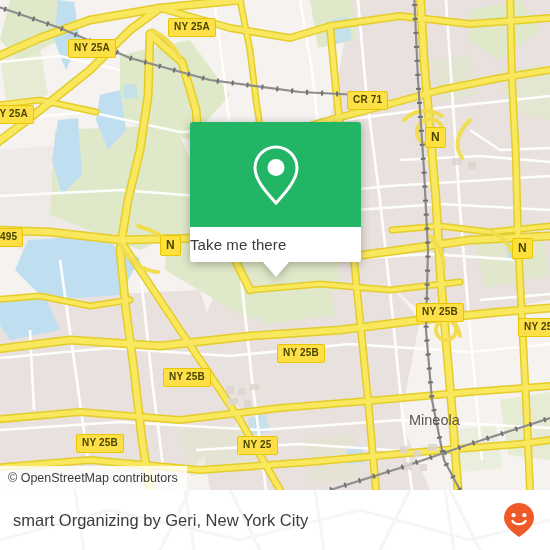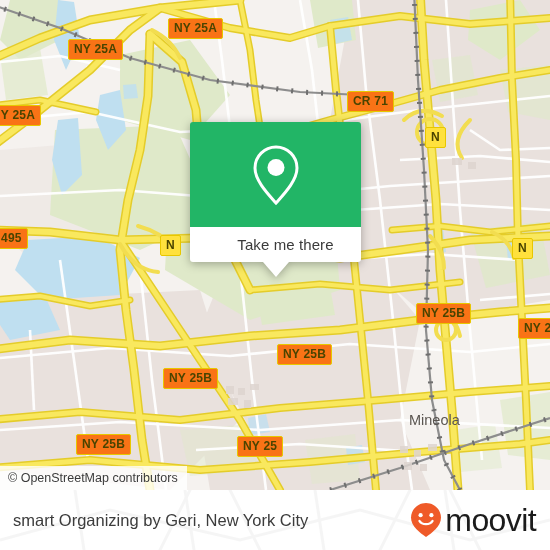--- a/index.html
+++ b/index.html
@@ -27,27 +27,27 @@
     width: 550px;
     height: 490px;
     overflow: hidden;
     background: #f4f1ed;
   }
   #map svg { display: block; }
 
   
   .shield {
     position: absolute;
-    background: #f97316;
+    background: #fde047;
     border: 1.5px solid #e8c700;
     border-radius: 2px;
     color: #4a4400;
     font-family: "Liberation Sans", sans-serif;
     font-weight: bold;
-    font-size: 12px;
+    font-size: 10px;
     letter-spacing: .2px;
     line-height: 1;
     padding: 3px 5px 4px 5px;
     white-space: nowrap;
     box-sizing: border-box;
   }
   .shield-n {
     position: absolute;
     background: #ffe13d;
     border: 1.5px solid #e8c700;
@@ -89,23 +89,22 @@
     justify-content: center;
     box-sizing: border-box;
   }
   #popup-bottom {
     width: 100%;
     height: 35px;
     background: #ffffff;
     border-radius: 0 0 3px 3px;
     display: flex;
     align-items: center;
-    justify-content: center;
+    justify-content: flex-start;
     box-sizing: border-box;
-    padding-left: 20px;
   }
   #popup-label {
     color: #3b3b3b;
     font-family: "Liberation Sans", sans-serif;
     font-size: 15px;
     letter-spacing: .1px;
   }
   #popup-tail {
     position: absolute;
     left: 50%;
@@ -392,17 +391,16 @@
       </g>
     </svg>
     <div id="footer-title">smart Organizing by Geri, New York City</div>
     <div id="brand">
       <svg width="34" height="36" viewBox="0 0 34 36">
         <path d="M17 1 C8.7 1 2 7.6 2 15.8 C2 24 11 31 17 35 C23 31 32 24 32 15.8 C32 7.6 25.3 1 17 1 Z" fill="#ef5a28"></path>
         <circle cx="11.6" cy="13.2" r="2.1" fill="#ffffff"></circle>
         <circle cx="22.4" cy="13.2" r="2.1" fill="#ffffff"></circle>
         <path d="M10.5 19 C13 23.2 21 23.2 23.5 19" fill="none" stroke="#ffffff" stroke-width="2.4" stroke-linecap="round"></path>
       </svg>
-      <span id="brand-word">moovit</span>
     </div>
   </div>
 
 </div>
 
 </body></html>

